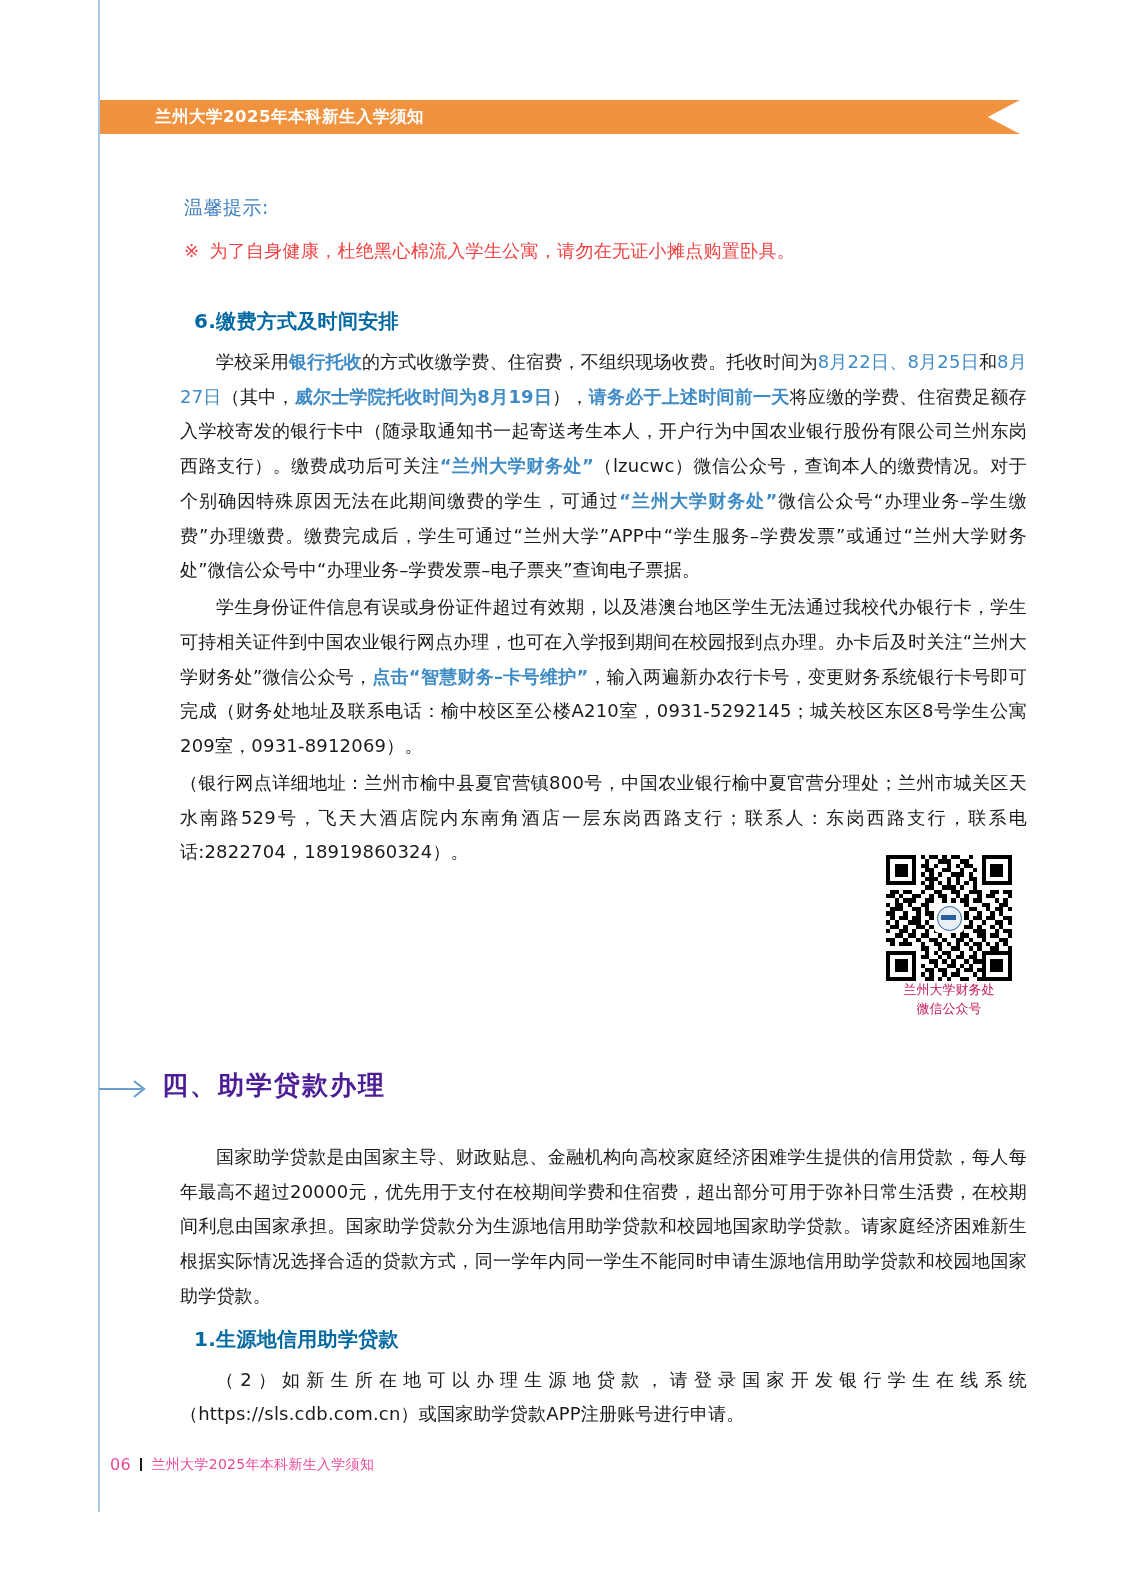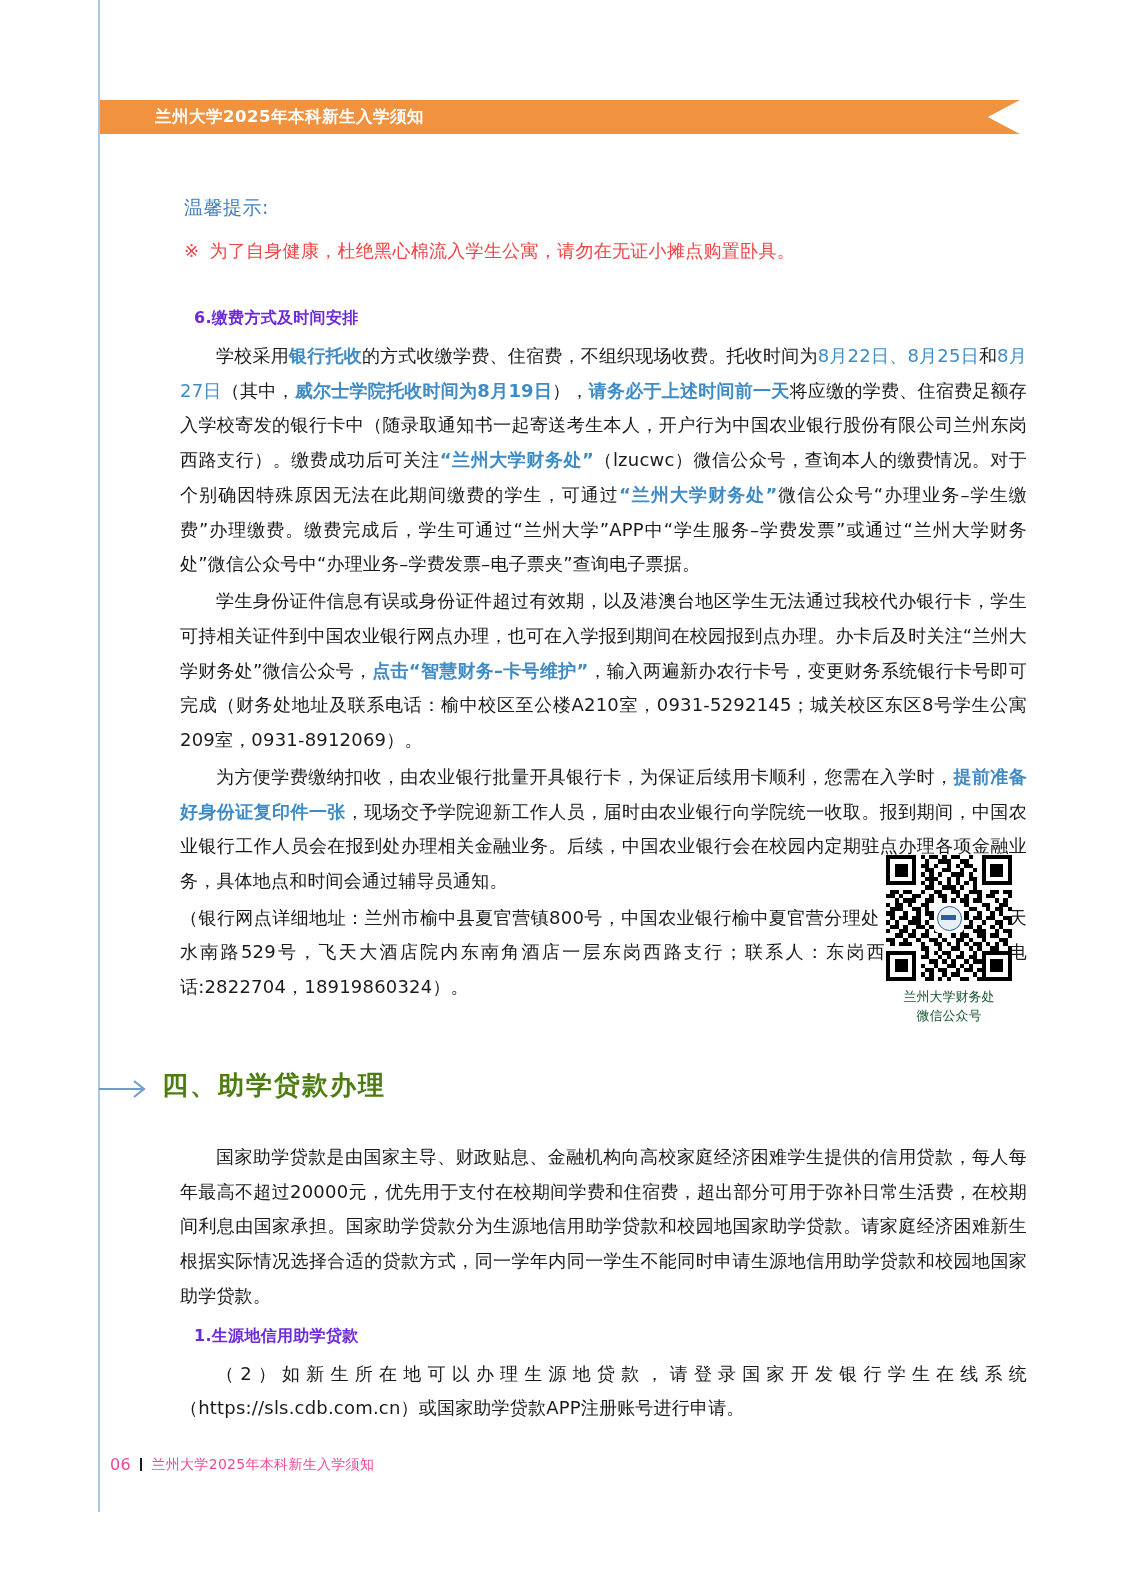--- a/index.html
+++ b/index.html
@@ -70,22 +70,22 @@
   .tip-body {
     color: #ef4444;
     font-size: 18px;
     line-height: 1.5;
     margin: 0 0 44px 4px;
     letter-spacing: 0.3px;
   }
   .tip-mark { margin-right: 10px; }
 
   .sub-heading {
-    color: #6d28d9;
-    font-size: 16px;
+    color: #0369a1;
+    font-size: 20px;
     font-weight: bold;
     margin: 0 0 10px 14px;
     letter-spacing: 0.3px;
   }
 
   p.para {
     margin: 0 8px 2px 0;
     font-size: 18px;
     line-height: 1.93;
     color: #1a1a1a;
@@ -138,44 +138,43 @@
   .qr-logo-inner::after {
     content: "";
     position: absolute;
     left: 3px;
     top: 8.5px;
     width: 15px;
     height: 5px;
     background: #2a5fa0;
   }
   .qr-caption {
-    margin-top: 7px;
     font-size: 13px;
     line-height: 1.45;
-    color: #14532d;
+    color: #be185d;
   }
 
   
   .section-head-wrap {
     position: absolute;
     left: 98px;
     top: 1068px;
     width: 600px;
     height: 48px;
   }
   .section-arrow {
     position: absolute;
     left: 0px;
     top: 8px;
   }
   .section-title {
     position: absolute;
     left: 64px;
     top: 0px;
-    color: #4d7c0f;
+    color: #4c1d95;
     font-size: 26px;
     font-weight: bold;
     letter-spacing: 2px;
     white-space: nowrap;
   }
 
   .content2 {
     position: absolute;
     left: 180px;
     top: 1140px;
@@ -220,21 +219,20 @@
     <div class="tip-body">
       <span class="tip-mark">※</span><span>为了自身健康，杜绝黑心棉流入学生公寓，请勿在无证小摊点购置卧具。</span>
     </div>
 
     <div class="sub-heading">6.缴费方式及时间安排</div>
 
     <p class="para"><span>学校采用</span><span class="blue-b">银行托收</span><span>的方式收缴学费、住宿费，不组织现场收费。托收时间为</span><span class="blue">8月22日</span><span class="blue">、</span><span class="blue">8月25日</span><span>和</span><span class="blue">8月27日</span><span>（其中，</span><span class="blue-b">威尔士学院托收时间为8月19日</span><span>），</span><span class="blue-b">请务必于上述时间前一天</span><span>将应缴的学费、住宿费足额存入学校寄发的银行卡中（随录取通知书一起寄送考生本人，开户行为中国农业银行股份有限公司兰州东岗西路支行）。缴费成功后可关注</span><span class="blue-b">“兰州大学财务处”</span><span>（lzucwc）微信公众号，查询本人的缴费情况。对于个别确因特殊原因无法在此期间缴费的学生，可通过</span><span class="blue-b">“兰州大学财务处”</span><span>微信公众号“办理业务–学生缴费”办理缴费。缴费完成后，学生可通过“兰州大学”APP中“学生服务–学费发票”或通过“兰州大学财务处”微信公众号中“办理业务–学费发票–电子票夹”查询电子票据。</span></p>
 
     <p class="para"><span>学生身份证件信息有误或身份证件超过有效期，以及港澳台地区学生无法通过我校代办银行卡，学生可持相关证件到中国农业银行网点办理，也可在入学报到期间在校园报到点办理。办卡后及时关注“兰州大学财务处”微信公众号，</span><span class="blue-b">点击“智慧财务–卡号维护”</span><span>，输入两遍新办农行卡号，变更财务系统银行卡号即可完成（财务处地址及联系电话：榆中校区至公楼A210室，0931-5292145；城关校区东区8号学生公寓209室，0931-8912069）。</span></p>
 
-    <p class="para"><span>为方便学费缴纳扣收，由农业银行批量开具银行卡，为保证后续用卡顺利，您需在入学时，</span><span class="blue-b">提前准备好身份证复印件一张</span><span>，现场交予学院迎新工作人员，届时由农业银行向学院统一收取。报到期间，中国农业银行工作人员会在报到处办理相关金融业务。后续，中国农业银行会在校园内定期驻点办理各项金融业务，具体地点和时间会通过辅导员通知。</span></p>
 
     <p class="para noindent"><span>（银行网点详细地址：兰州市榆中县夏官营镇800号，中国农业银行榆中夏官营分理处；兰州市城关区天水南路529号，飞天大酒店院内东南角酒店一层东岗西路支行；联系人：东岗西路支行，联系电话:2822704，18919860324）。</span></p>
 
   </div>
 
   <div class="qr-wrap">
     <div class="qr-code">
       <svg width="126" height="126" viewBox="0 0 29 29" shape-rendering="crispEdges">
         <rect width="29" height="29" fill="#ffffff"></rect>
         <g fill="#000000">

